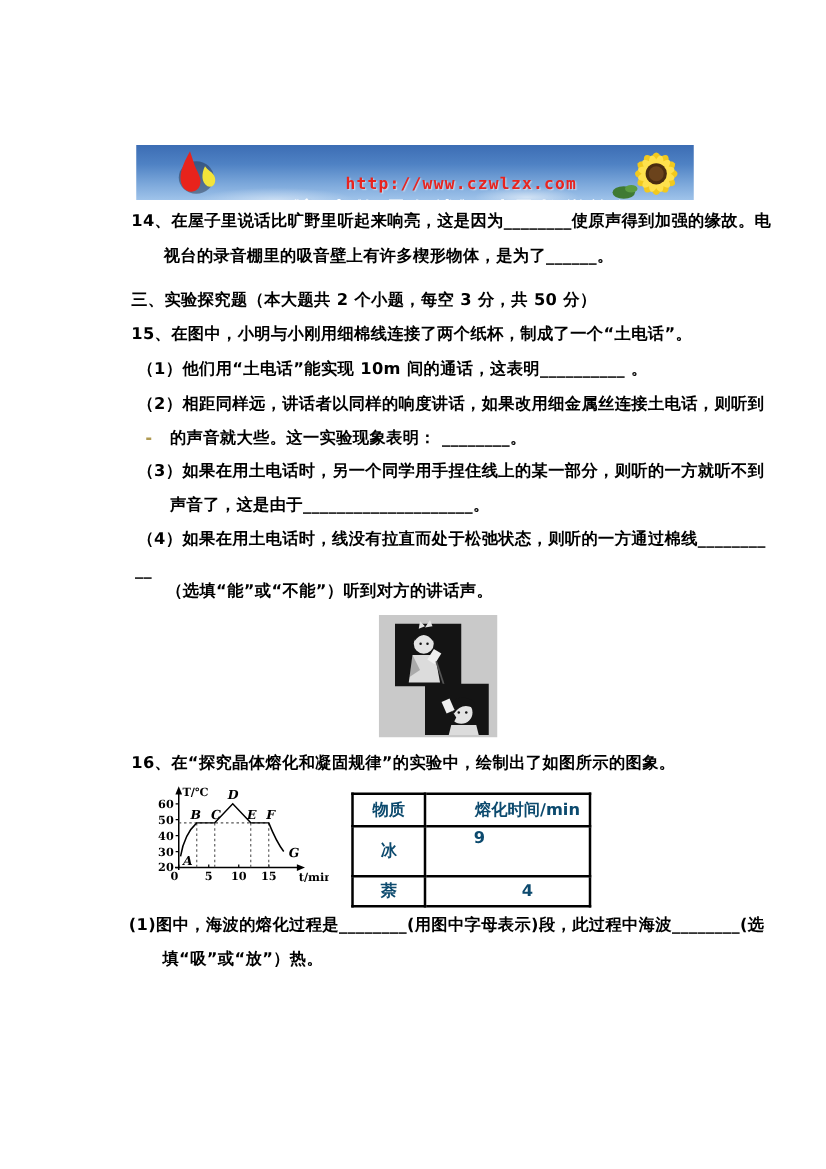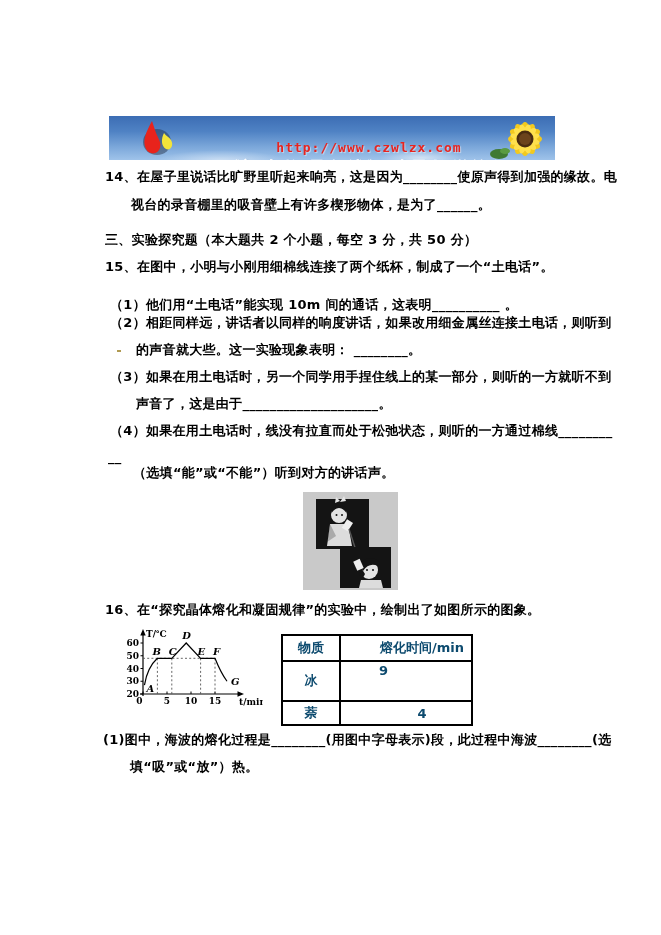--- a/index.html
+++ b/index.html
@@ -80,21 +80,21 @@
       </g>
     </svg>
   </div>
 
   <div class="line" style="left:105px;top:168px;">14、在屋子里说话比旷野里听起来响亮，这是因为________使原声得到加强的缘故。电</div>
   <div class="line" style="left:131px;top:196px;">视台的录音棚里的吸音壁上有许多楔形物体，是为了______。</div>
 
   <div class="line" style="left:105px;top:231px;">三、实验探究题（本大题共 2 个小题，每空 3 分，共 50 分）</div>
 
   <div class="line" style="left:105px;top:258px;">15、在图中，小明与小刚用细棉线连接了两个纸杯，制成了一个“土电话”。</div>
-  <div class="line" style="left:110px;top:286px;margin-top:10px;">（1）他们用“土电话”能实现 10m 间的通话，这表明__________ 。</div>
+  <div class="line" style="left:110px;top:286px;">（1）他们用“土电话”能实现 10m 间的通话，这表明__________ 。</div>
   <div class="line" style="left:110px;top:314px;">（2）相距同样远，讲话者以同样的响度讲话，如果改用细金属丝连接土电话，则听到</div>
   <div class="line" style="left:136px;top:341px;">的声音就大些。这一实验现象表明： ________。</div>
   <div id="stray-dot"></div>
   <div class="line" style="left:110px;top:368px;">（3）如果在用土电话时，另一个同学用手捏住线上的某一部分，则听的一方就听不到</div>
   <div class="line" style="left:136px;top:395px;">声音了，这是由于____________________。</div>
   <div class="line" style="left:110px;top:422px;">（4）如果在用土电话时，线没有拉直而处于松弛状态，则听的一方通过棉线________</div>
   <div class="line" style="left:108px;top:449px;text-align:center;">__</div>
   <div class="line" style="left:133px;top:464px;">（选填“能”或“不能”）听到对方的讲话声。</div>
 
   <svg id="phone-pic" viewBox="0 0 95 98">

